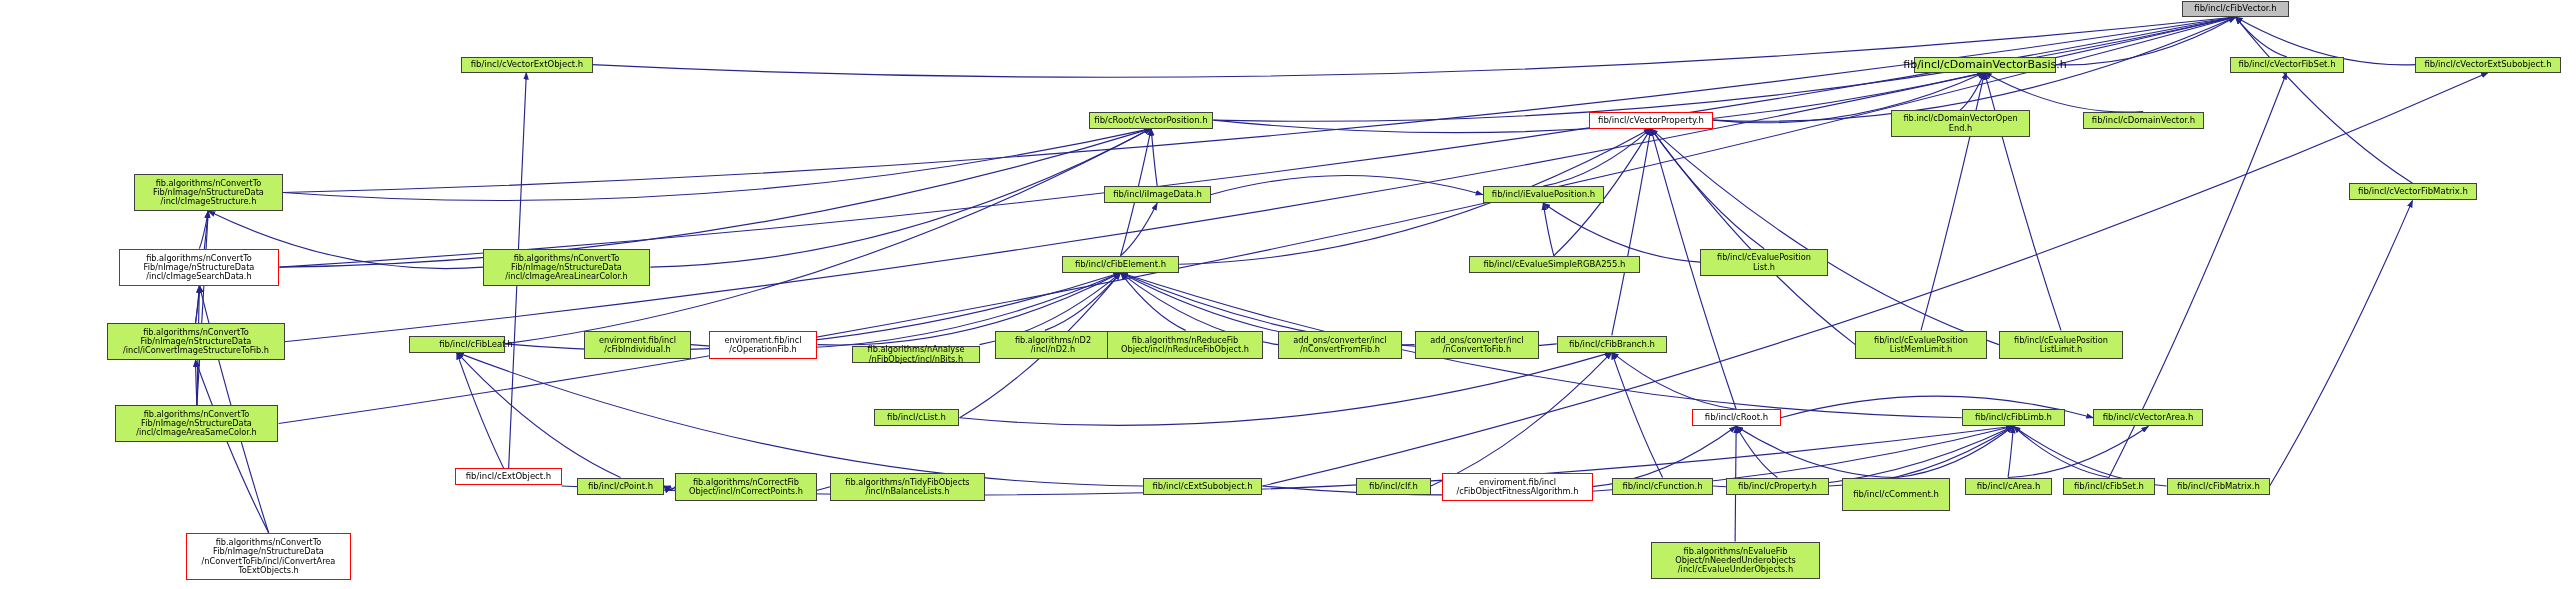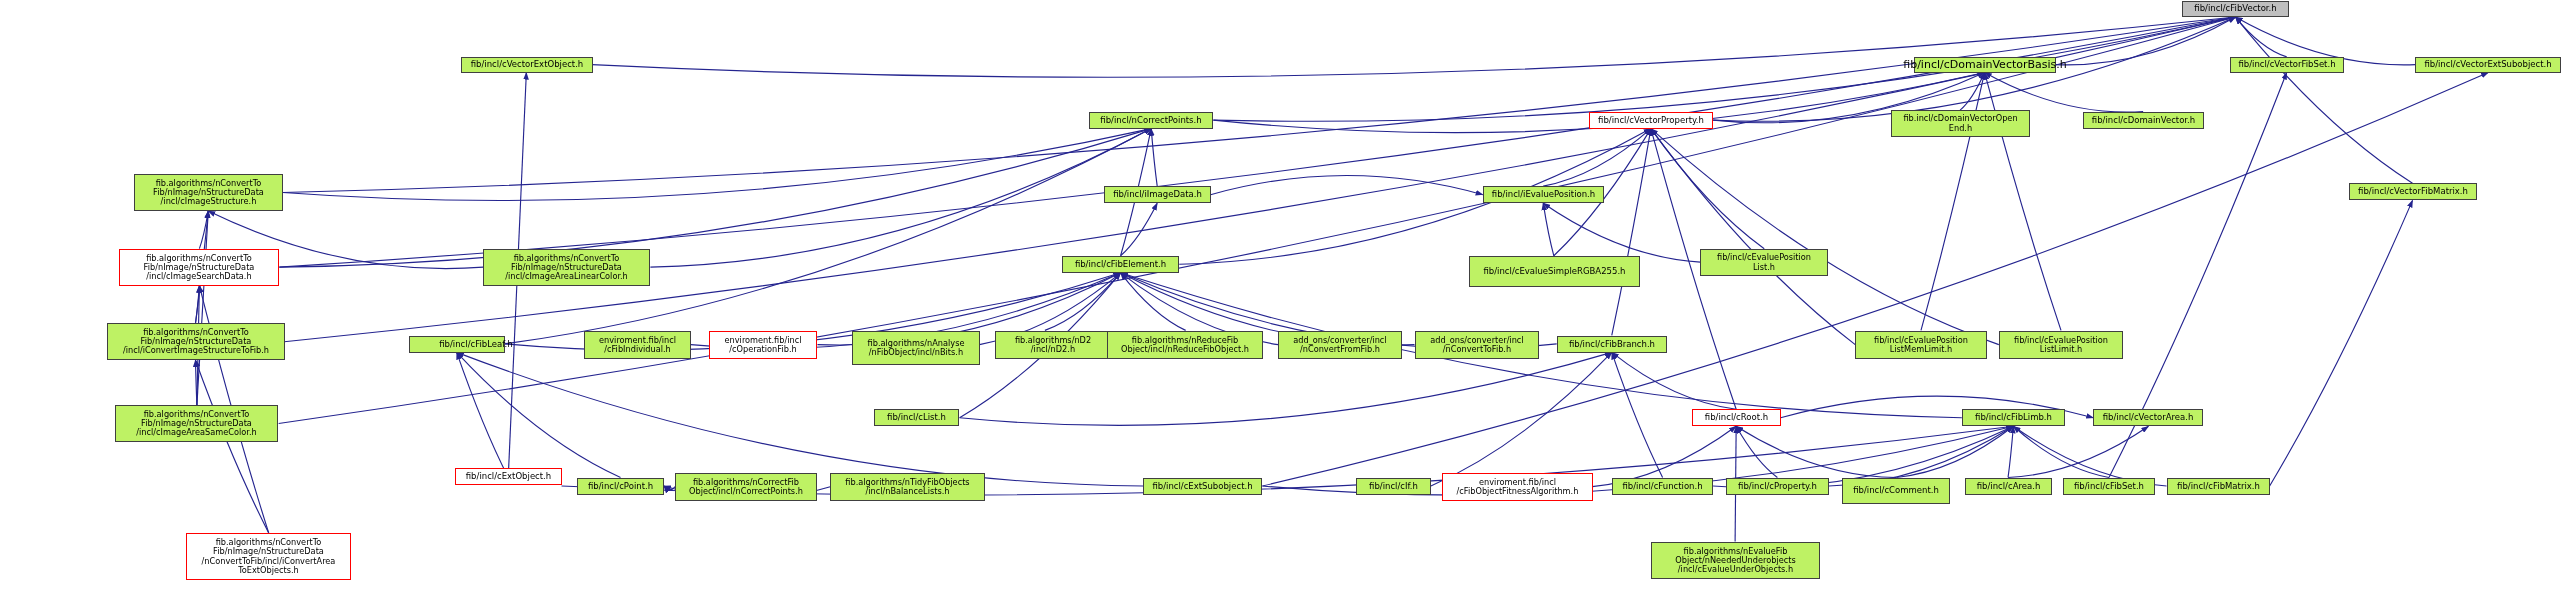--- a/index.html
+++ b/index.html
@@ -121,21 +121,21 @@
       <div class="node plain" style="left: 1914px; top: 57px; width: 142px; height: 15.6px; font-size: 11px;">
         <span class="lbl">fib/incl/cDomainVectorBasis.h</span>
       </div>
       <div class="node plain" style="left: 2230px; top: 57px; width: 114px; height: 15.6px; font-size: 8.5px;">
         <span class="lbl">fib/incl/cVectorFibSet.h</span>
       </div>
       <div class="node plain" style="left: 2415px; top: 57px; width: 146px; height: 15.6px; font-size: 8.5px;">
         <span class="lbl">fib/incl/cVectorExtSubobject.h</span>
       </div>
       <div class="node plain" style="left: 1089px; top: 112px; width: 124px; height: 17px; font-size: 8.5px;">
-        <span class="lbl">fib/incl/nCorrectPoints.h</span>
+        <span class="lbl">fib/cRoot/cVectorPosition.h</span>
       </div>
       <div class="node red" style="left: 1589px; top: 112px; width: 124px; height: 17px; font-size: 8.5px;">
         <span class="lbl">fib/incl/cVectorProperty.h</span>
       </div>
       <div class="node plain" style="left: 1891px; top: 110px; width: 139px; height: 27px; font-size: 8.2px;">
         <span class="lbl">fib.incl/cDomainVectorOpen
 End.h</span>
       </div>
       <div class="node plain" style="left: 2083px; top: 112px; width: 121px; height: 17px; font-size: 8.5px;">
         <span class="lbl">fib/incl/cDomainVector.h</span>
@@ -160,21 +160,21 @@
 /incl/cImageSearchData.h</span>
       </div>
       <div class="node plain" style="left: 483px; top: 249px; width: 167px; height: 37px; font-size: 8.2px;">
         <span class="lbl">fib.algorithms/nConvertTo
 Fib/nImage/nStructureData
 /incl/cImageAreaLinearColor.h</span>
       </div>
       <div class="node plain" style="left: 1062px; top: 256px; width: 117px; height: 17px; font-size: 8.5px;">
         <span class="lbl">fib/incl/cFibElement.h</span>
       </div>
-      <div class="node plain" style="left: 1469px; top: 256px; width: 171px; height: 31px; font-size: 8.5px;">
+      <div class="node plain" style="left: 1469px; top: 256px; width: 171px; height: 17px; font-size: 8.5px;">
         <span class="lbl">fib/incl/cEvalueSimpleRGBA255.h</span>
       </div>
       <div class="node plain" style="left: 1700px; top: 249px; width: 128px; height: 27px; font-size: 8.2px;">
         <span class="lbl">fib/incl/cEvaluePosition
 List.h</span>
       </div>
       <div class="node plain" style="left: 107px; top: 323px; width: 178px; height: 37px; font-size: 8.2px;">
         <span class="lbl">fib.algorithms/nConvertTo
 Fib/nImage/nStructureData
 /incl/iConvertImageStructureToFib.h</span>
@@ -183,21 +183,21 @@
         <span class="lbl">fib/incl/cFibLeaf.h</span>
       </div>
       <div class="node plain" style="left: 584px; top: 331px; width: 107px; height: 28.4px; font-size: 8.2px;">
         <span class="lbl">enviroment.fib/incl
 /cFibIndividual.h</span>
       </div>
       <div class="node red" style="left: 709px; top: 331px; width: 108px; height: 28.4px; font-size: 8.2px;">
         <span class="lbl">enviroment.fib/incl
 /cOperationFib.h</span>
       </div>
-      <div class="node plain" style="left: 852px; top: 331px; width: 128px; height: 34px; font-size: 8.2px;">
+      <div class="node plain" style="left: 852px; top: 346px; width: 128px; height: 17px; font-size: 8.2px;">
         <span class="lbl">fib.algorithms/nAnalyse
 /nFibObject/incl/nBits.h</span>
       </div>
       <div class="node plain" style="left: 995px; top: 331px; width: 116px; height: 28.4px; font-size: 8.2px;">
         <span class="lbl">fib.algorithms/nD2
 /incl/nD2.h</span>
       </div>
       <div class="node plain" style="left: 1107px; top: 331px; width: 156px; height: 28.4px; font-size: 8.2px;">
         <span class="lbl">fib.algorithms/nReduceFib
 Object/incl/nReduceFibObject.h</span>
@@ -261,21 +261,21 @@
       <div class="node red" style="left: 1442px; top: 473px; width: 151px; height: 28.4px; font-size: 8.2px;">
         <span class="lbl">enviroment.fib/incl
 /cFibObjectFitnessAlgorithm.h</span>
       </div>
       <div class="node plain" style="left: 1612px; top: 478px; width: 101px; height: 17px; font-size: 8.5px;">
         <span class="lbl">fib/incl/cFunction.h</span>
       </div>
       <div class="node plain" style="left: 1726px; top: 478px; width: 103px; height: 17px; font-size: 8.5px;">
         <span class="lbl">fib/incl/cProperty.h</span>
       </div>
-      <div class="node plain" style="left: 1842px; top: 478px; width: 108px; height: 26px; font-size: 8.5px;">
+      <div class="node plain" style="left: 1842px; top: 478px; width: 108px; height: 33px; font-size: 8.5px;">
         <span class="lbl">fib/incl/cComment.h</span>
       </div>
       <div class="node plain" style="left: 1965px; top: 478px; width: 87px; height: 17px; font-size: 8.5px;">
         <span class="lbl">fib/incl/cArea.h</span>
       </div>
       <div class="node plain" style="left: 2063px; top: 478px; width: 92px; height: 17px; font-size: 8.5px; align-items: center;">
         <span class="lbl">fib/incl/cFibSet.h</span>
       </div>
       <div class="node plain" style="left: 2167px; top: 478px; width: 103px; height: 17px; font-size: 8.5px;">
         <span class="lbl">fib/incl/cFibMatrix.h</span>

